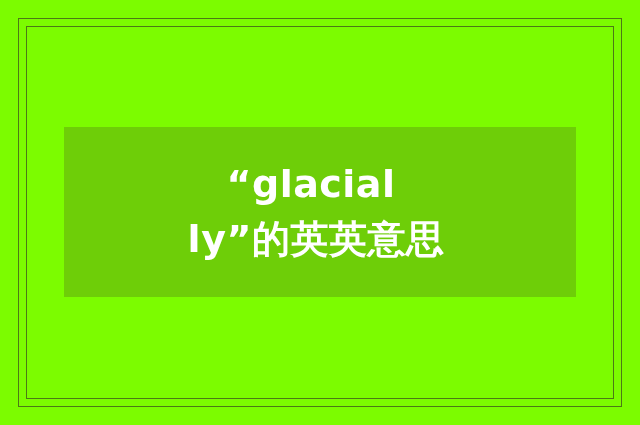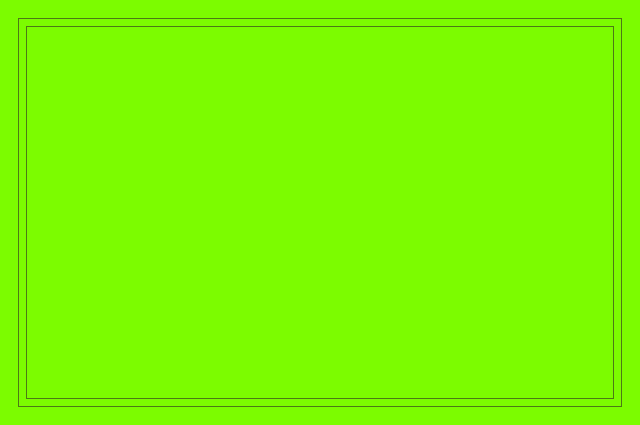--- a/index.html
+++ b/index.html
@@ -80,14 +80,18 @@
   }
 </style>
 </head>
 <body>
 
 <div class="banner">
 
   <div class="frame-outer"></div>
   <div class="frame-inner"></div>
 
+  <div class="title-panel">
+    <div class="title-line title-line-1">“glacial</div>
+    <div class="title-line title-line-2">ly”的英英意思</div>
+  </div>
 
 </div>
 
 </body></html>

